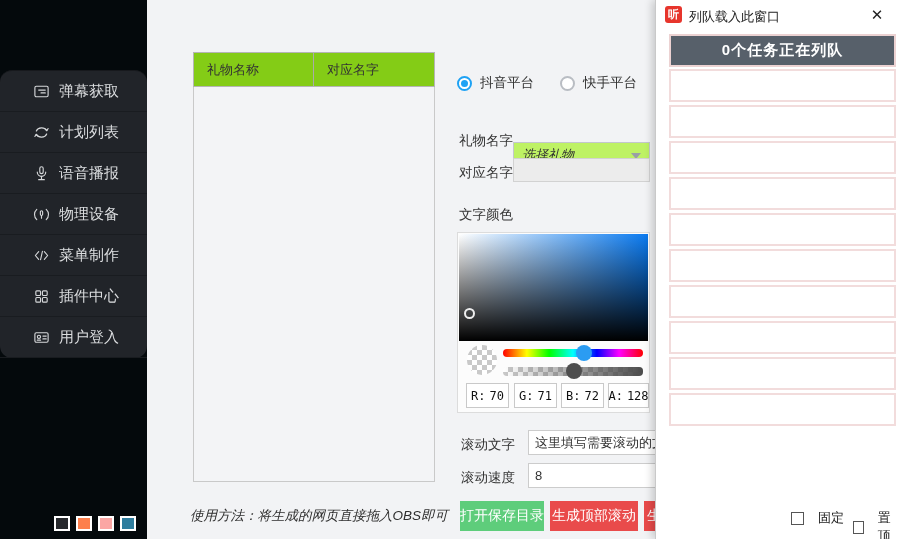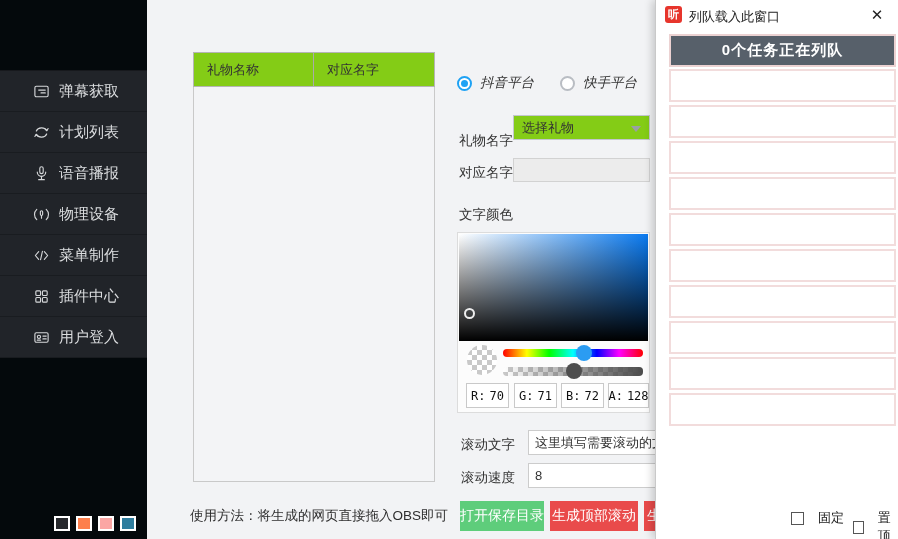--- a/index.html
+++ b/index.html
@@ -1,48 +1,48 @@
 <!DOCTYPE html>
 <html><head>
 <meta charset="utf-8">
 <style>
   * { margin:0; padding:0; box-sizing:border-box; }
   html,body { width:898px; height:539px; overflow:hidden; }
   body { position:relative; background:#f2f3f5; font-family:"Liberation Sans","DejaVu Sans",sans-serif; }
 
   
   .sidebar { position:absolute; left:0; top:0; width:147px; height:539px; background:#04090c; }
-  .menu { position:absolute; left:0; top:70px; width:147px; background:#212429; border-top:1px solid #17191d; }
+  .menu { position:absolute; left:0; top:70px; width:147px; background:#212429; border-top:1px solid #17191d;border-radius:12px; }
   .menu-item { height:41px; display:flex; align-items:center; padding-left:33px; gap:9px;
                color:#dcdee0; font-size:15px; border-bottom:1px solid #191c20; cursor:pointer; }
   .menu-item .mi-icon { width:17px; height:17px; flex:0 0 17px; display:flex; align-items:center; justify-content:center; }
   .mi-icon svg { width:17px; height:17px; stroke:#d6d8da; fill:none; stroke-width:1.2; stroke-linecap:round; stroke-linejoin:round; }
   .swatches { position:absolute; left:54px; top:516px; display:flex; gap:6px; }
   .swatch { width:16px; height:15px; border:2px solid #ffffff; }
 
   
   .gift-table { position:absolute; left:193px; top:52px; width:242px; height:430px; }
   .gt-header { height:35px; background:#84cc16; border:1px solid #b5b5b5; display:flex; }
   .gt-h1 { width:120px; border-right:1px solid #aaaaaa; display:flex; align-items:center; padding-left:13px; font-size:13px; color:#333; }
   .gt-h2 { flex:1; display:flex; align-items:center; padding-left:13px; font-size:13px; color:#333; }
   .gt-body { height:395px; border:1px solid #c9c9c9; border-top:none; background:#f3f4f6; }
 
-  .usage-note { position:absolute; left:190px; top:507px; font-size:13.5px; color:#2e2e2e; white-space:nowrap; }
+  .usage-note { position:absolute; left:190px; top:507px; font-size:13.5px; color:#2e2e2e; white-space:nowrap;font-style:italic; }
 
   .form-label { position:absolute; font-size:13.5px; color:#333; white-space:nowrap; }
 
-  .radio-group { position:absolute; left:457px; top:74px; display:flex; align-items:center;font-style:italic; }
+  .radio-group { position:absolute; left:457px; top:74px; display:flex; align-items:center; }
   .radio { width:15px; height:15px; border-radius:50%; position:relative; }
   .radio.on { border:2px solid #1ea2f4; background:#fff; }
   .radio.on::after { content:""; position:absolute; left:2px; top:2px; width:7px; height:7px; border-radius:50%; background:#1ea2f4; }
   .radio.off { border:2px solid #b9bdc3; background:#fff; }
   .radio-label { font-size:13.5px; color:#333; margin-left:8px; }
 
-  .gift-select { position:absolute; left:513px; top:115px; width:137px; height:25px; background:#84cc16;
-                 border:1px solid #c3c7cc; display:flex; align-items:center; padding:0 8px; font-size:13px; color:#333; cursor:pointer; }
+  .gift-select { position:absolute; left:513px; top:142px; width:137px; height:25px; background:#bef264;
+                 border:1px solid #c3c7cc; display:flex; align-items:center; padding:0 8px; font-size:13px; color:#333; cursor:pointer;font-style:italic; }
   .select-caret { position:absolute; right:8px; top:10px; width:0; height:0;
                   border-left:5px solid transparent; border-right:5px solid transparent; border-top:6px solid #9aa0a6; }
   .mapped-input { position:absolute; left:513px; top:158px; width:137px; height:24px; background:#ececec;
                   border:1px solid #d2d2d2; font-size:13px; color:#333; padding:0 6px; }
 
   
   .picker { position:absolute; left:457px; top:232px; width:193px; height:181px; background:#fcfcfc; border:1px solid #dcdcdc; }
   .sv-area { position:absolute; left:1px; top:1px; width:189px; height:107px; cursor:crosshair;
              background:linear-gradient(to bottom, rgba(0,0,0,0), #000),
                         linear-gradient(to right, #ffffff, #0a7af0); }

